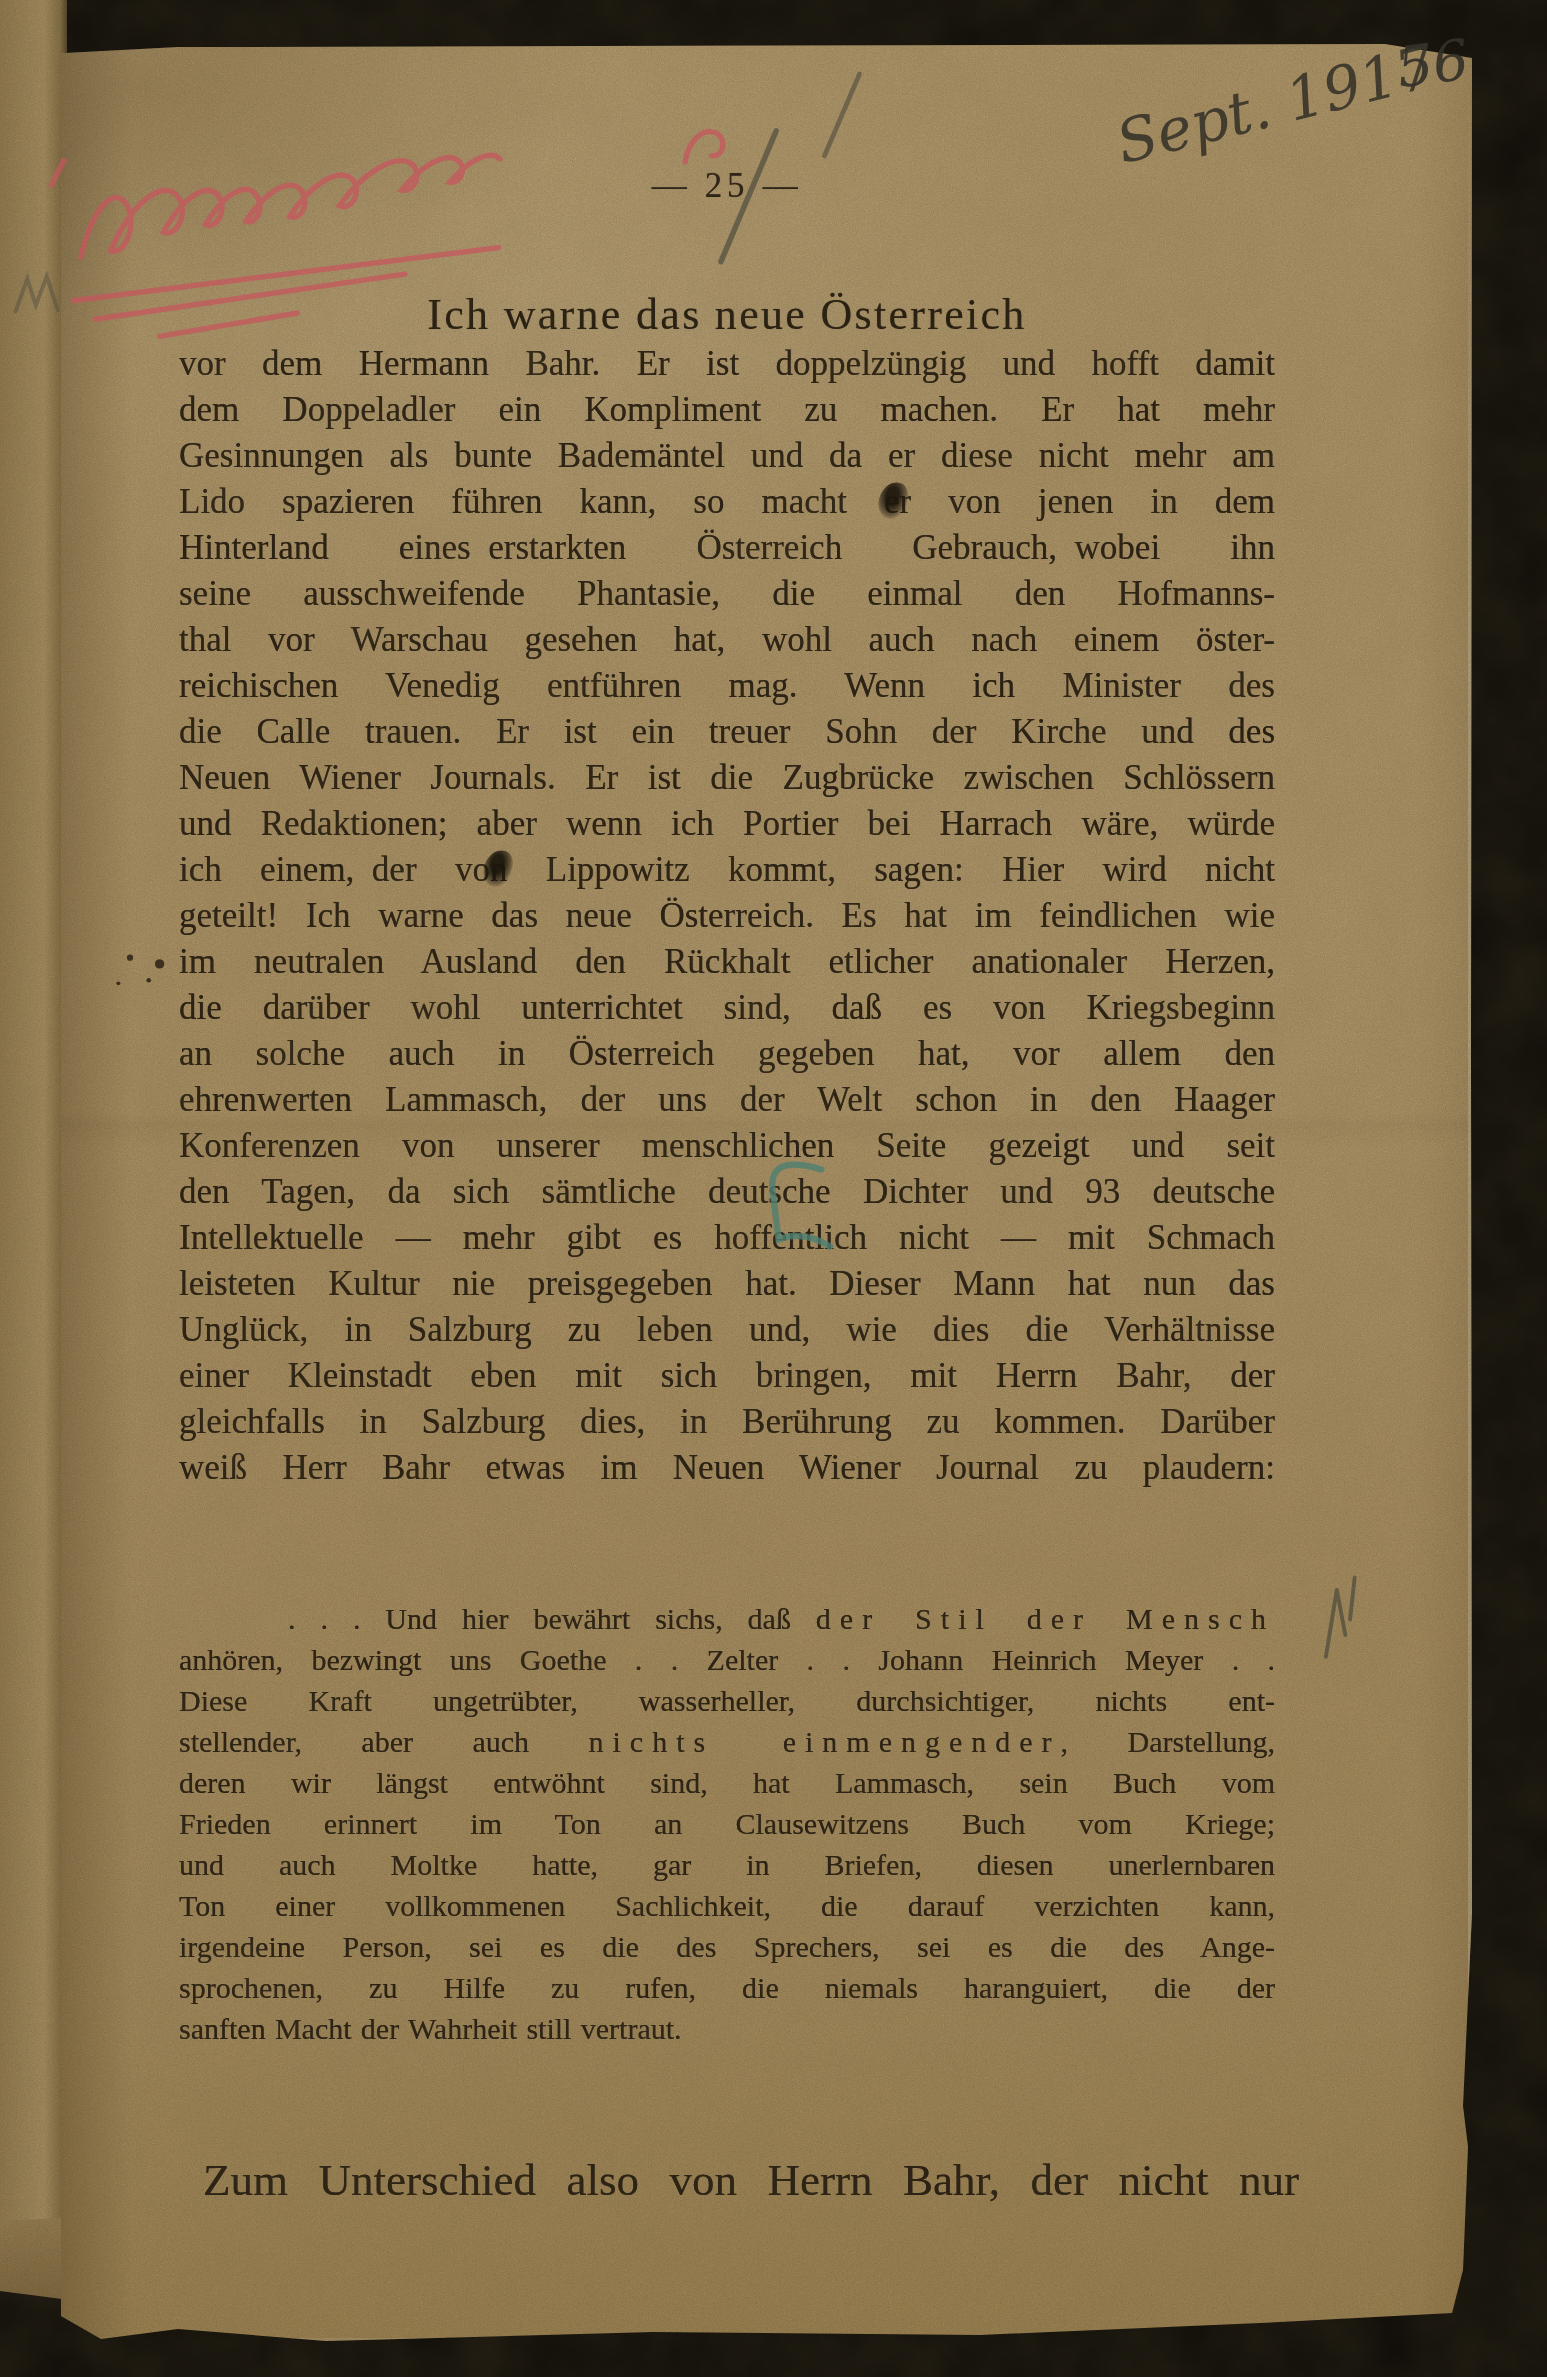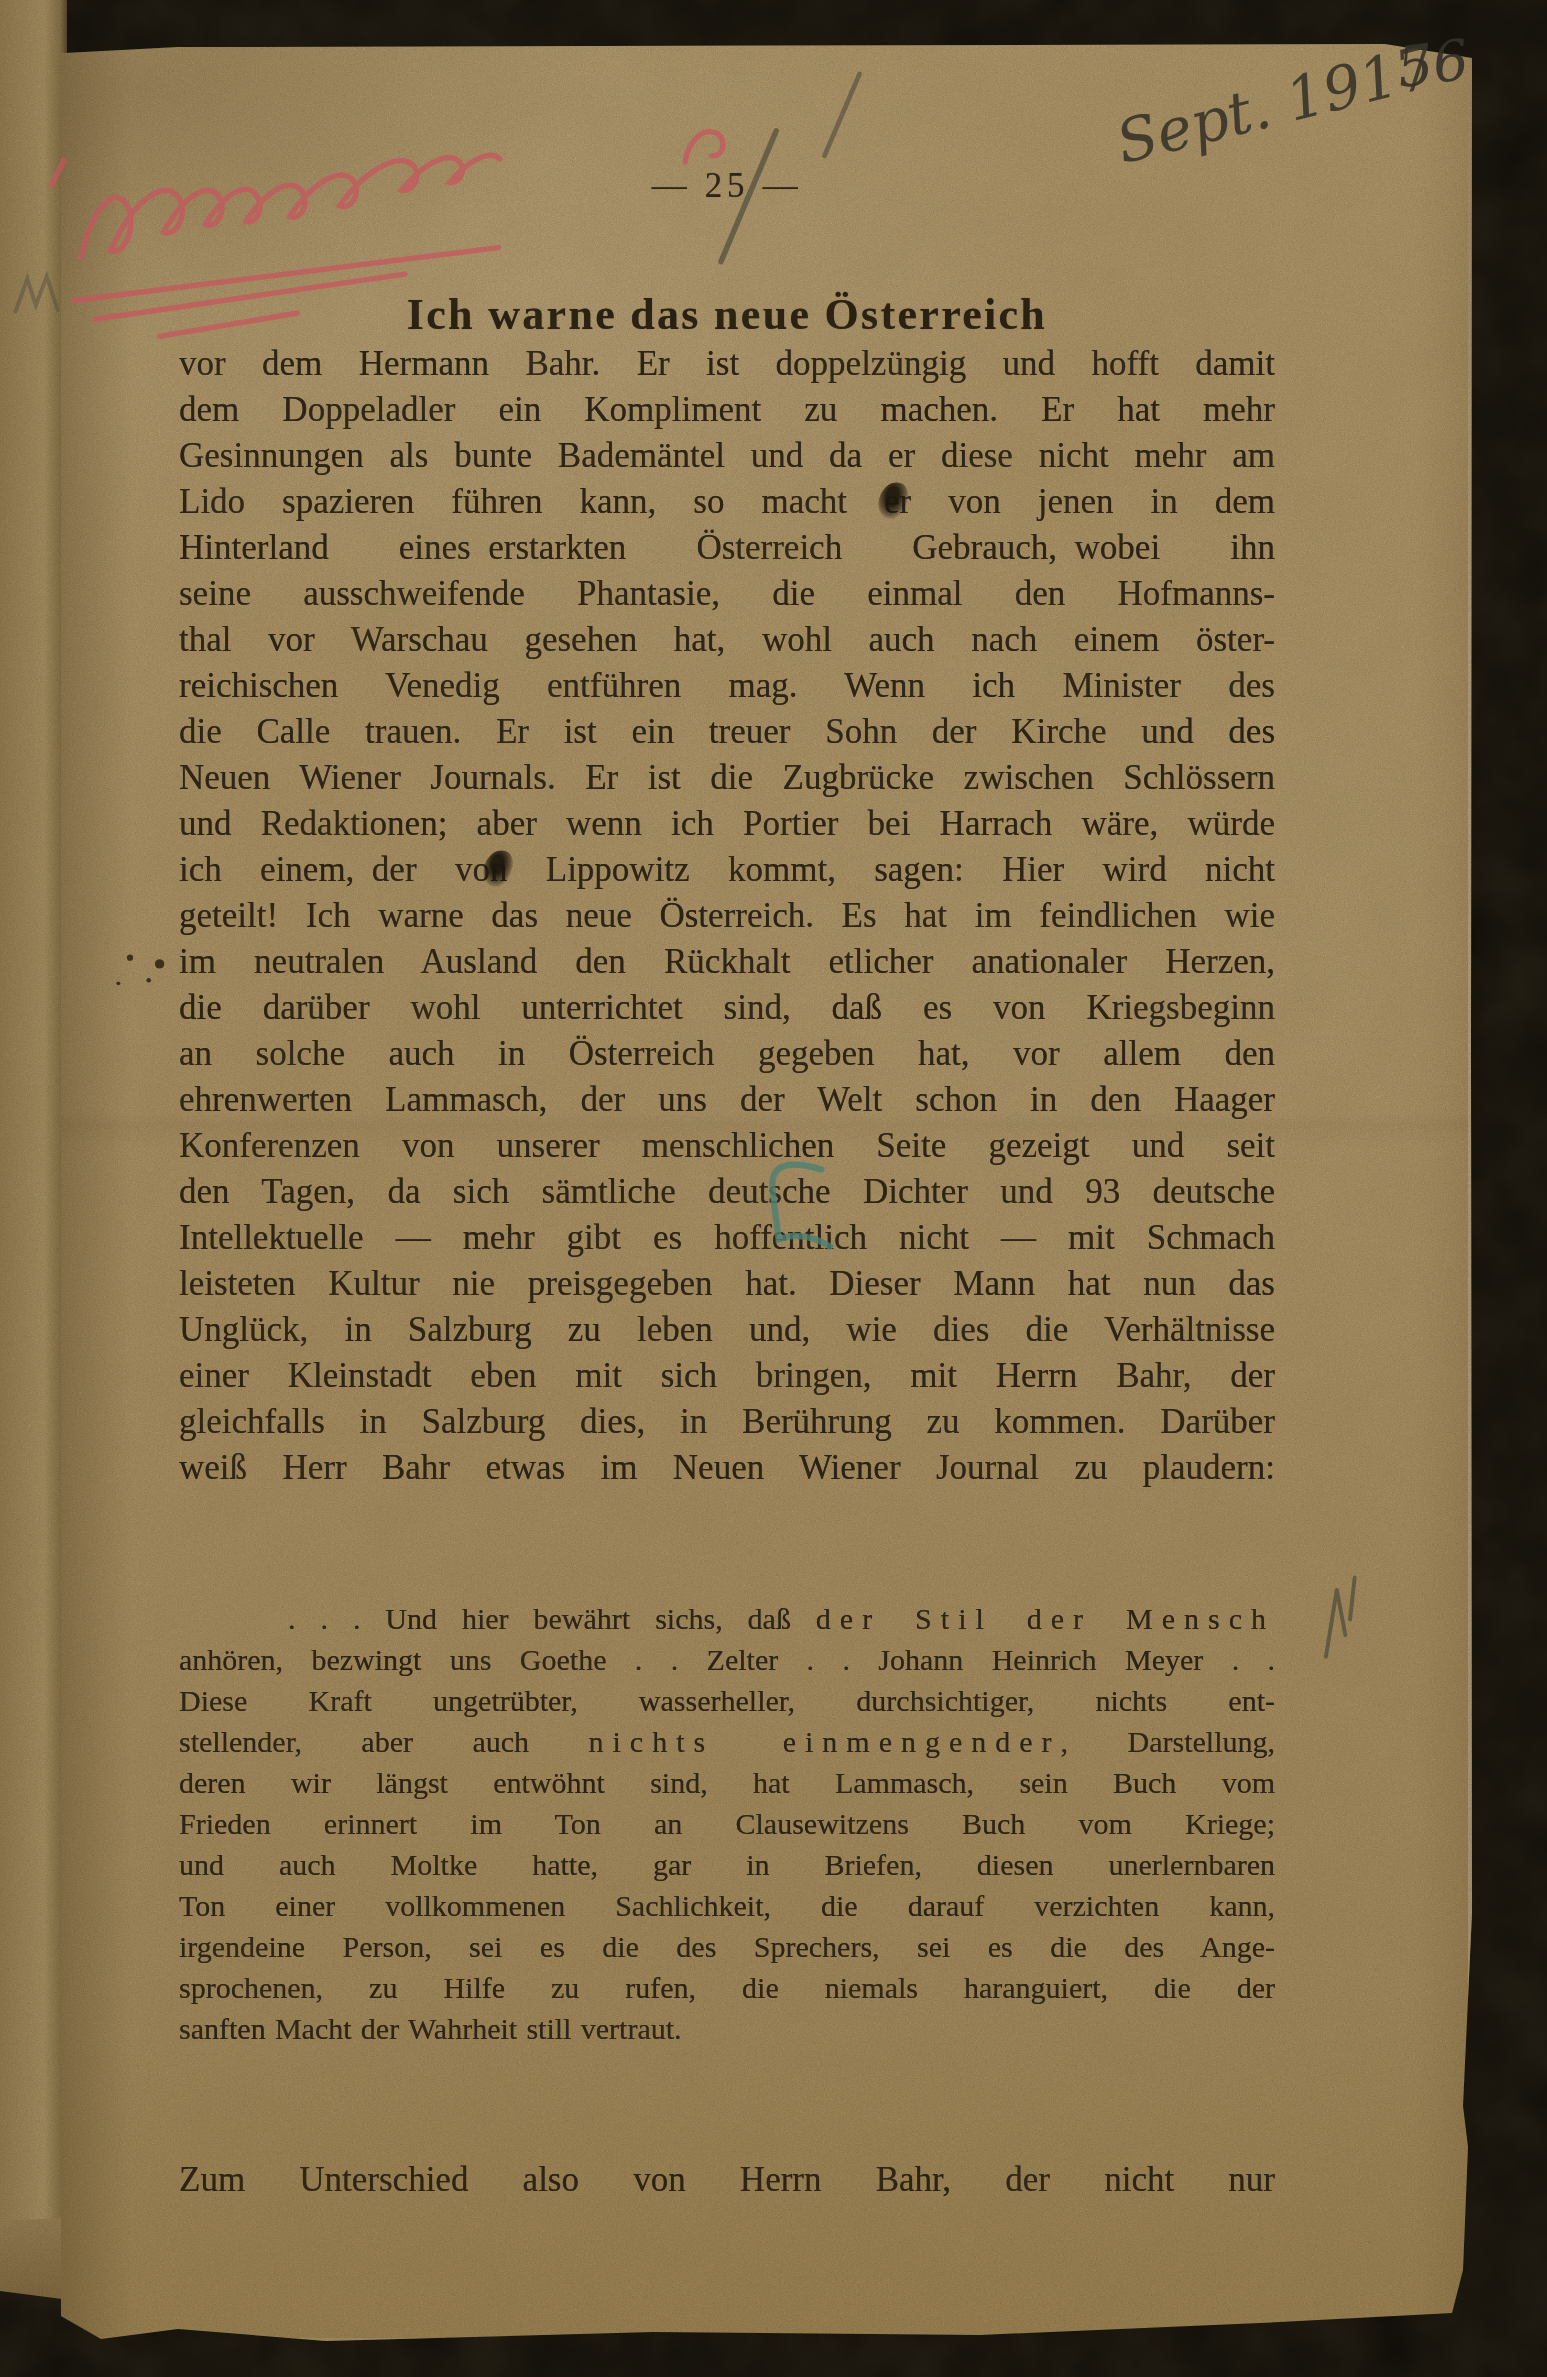--- a/index.html
+++ b/index.html
@@ -41,26 +41,26 @@
     content:"";position:absolute;left:93px;right:7.8px;bottom:0;height:4.7px;
     background:linear-gradient(90deg,rgba(230,222,200,.15),rgba(230,222,200,.5) 60%,rgba(230,222,200,.25));
   }
   
   .textcol{position:absolute;left:118px;width:1096px;color:#2b2114;}
   .pagenum{
     top:122px;text-align:center;font-size:35px;letter-spacing:4.7px;
     text-shadow:0 0 0.8px rgba(43,33,20,.5);
   }
   .title{
-    top:245px;text-align:center;font-size:44px;font-weight:700;letter-spacing:2.3px;color:#261d10;
+    top:245px;text-align:center;font-size:44px;font-weight:400;letter-spacing:2.3px;color:#261d10;
     text-shadow:0 0 0.8px rgba(38,29,16,.55);
   }
   .bodytext{top:297px;font-size:35px;line-height:46px;}
   .quote{top:1554px;font-size:30px;line-height:41px;}
-  .cont{top:2113px;font-size:35px;line-height:46px;}
+  .cont{top:2113px;font-size:45px;line-height:46px;margin-left:24px;}
   .line{
     text-align:justify;text-align-last:justify;word-spacing:.06em;
     text-shadow:0 0 0.5px rgba(43,33,20,.55),0.3px 0.3px 0.4px rgba(43,33,20,.22);
   }
   .line.nj{text-align-last:left;}
   .line.ind{text-indent:109px;}
   .sp{letter-spacing:.30em;}
   .blot{position:relative;}
   .blot::after{
     content:"";position:absolute;left:-5.5px;top:0px;width:28px;height:37px;

